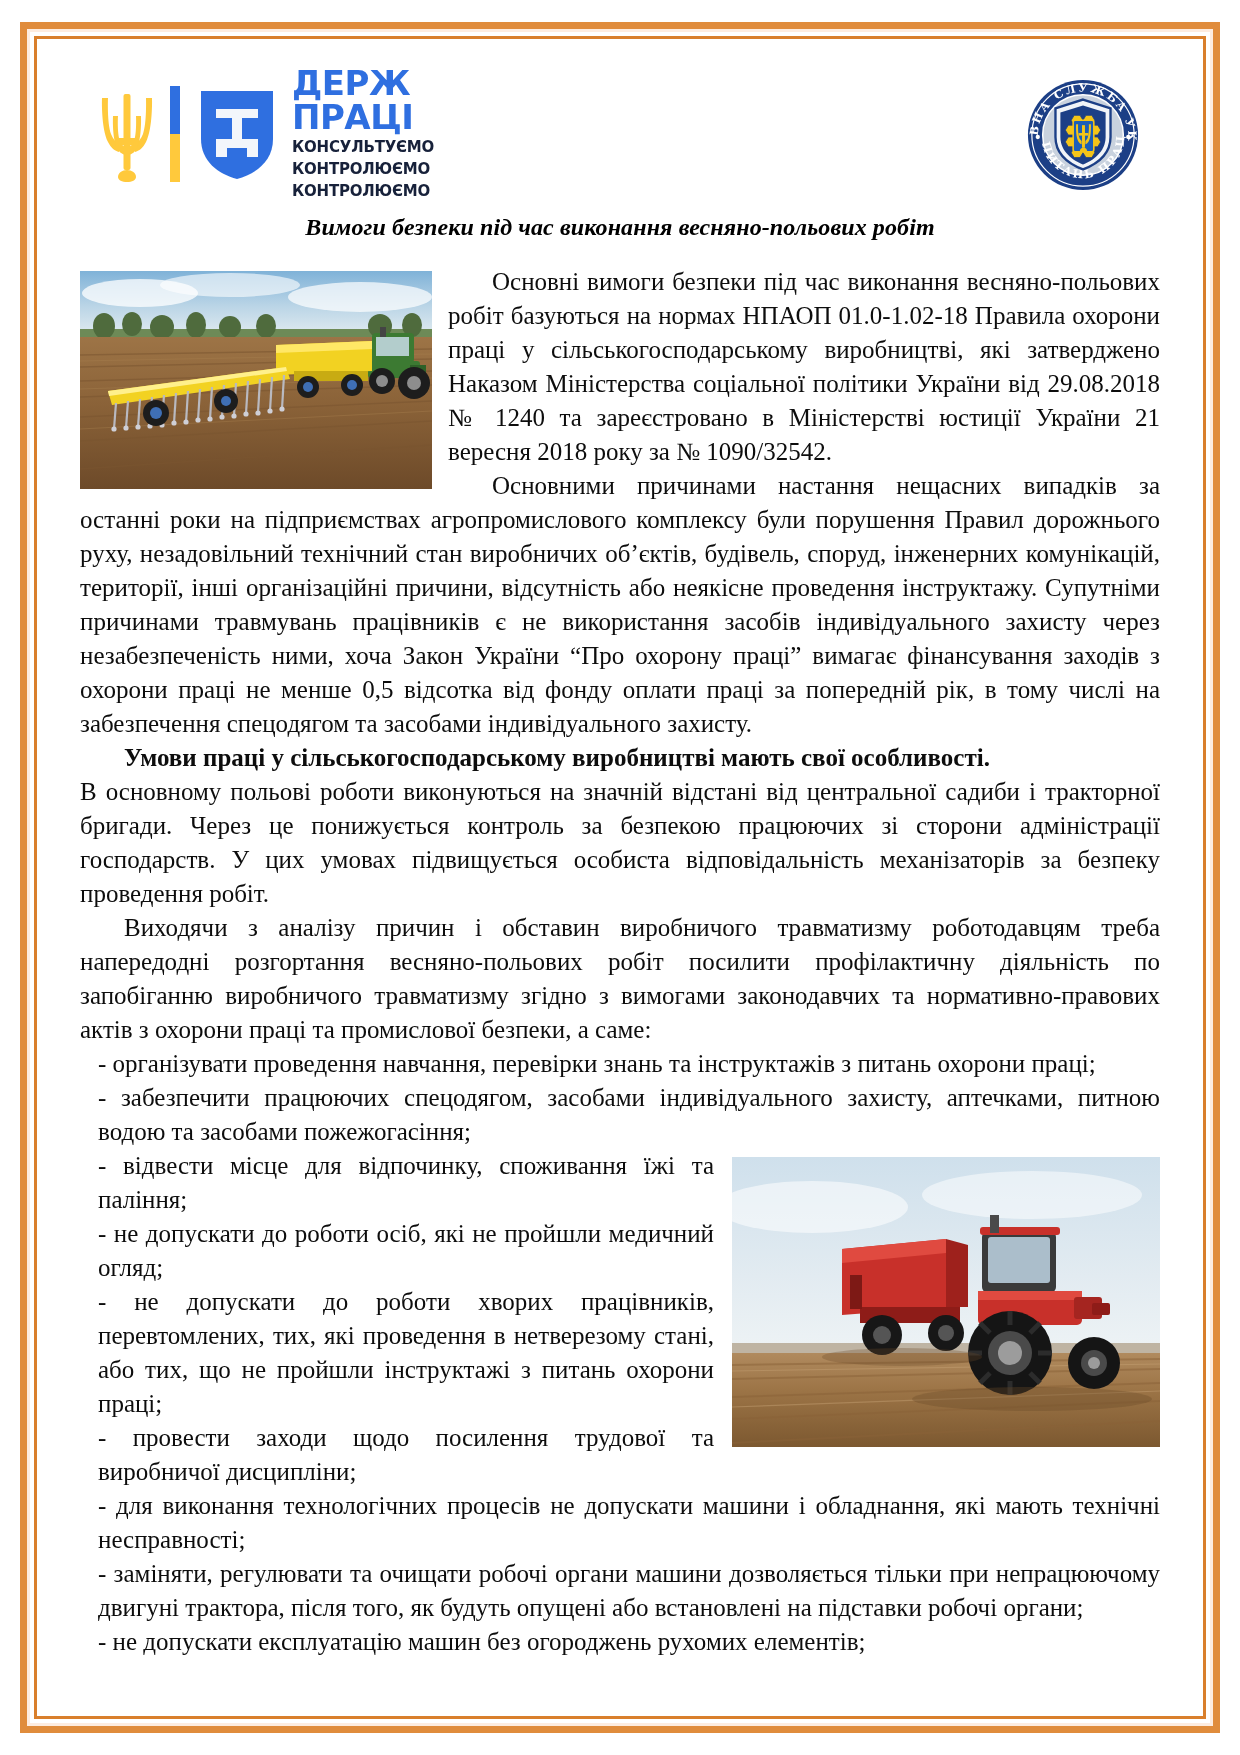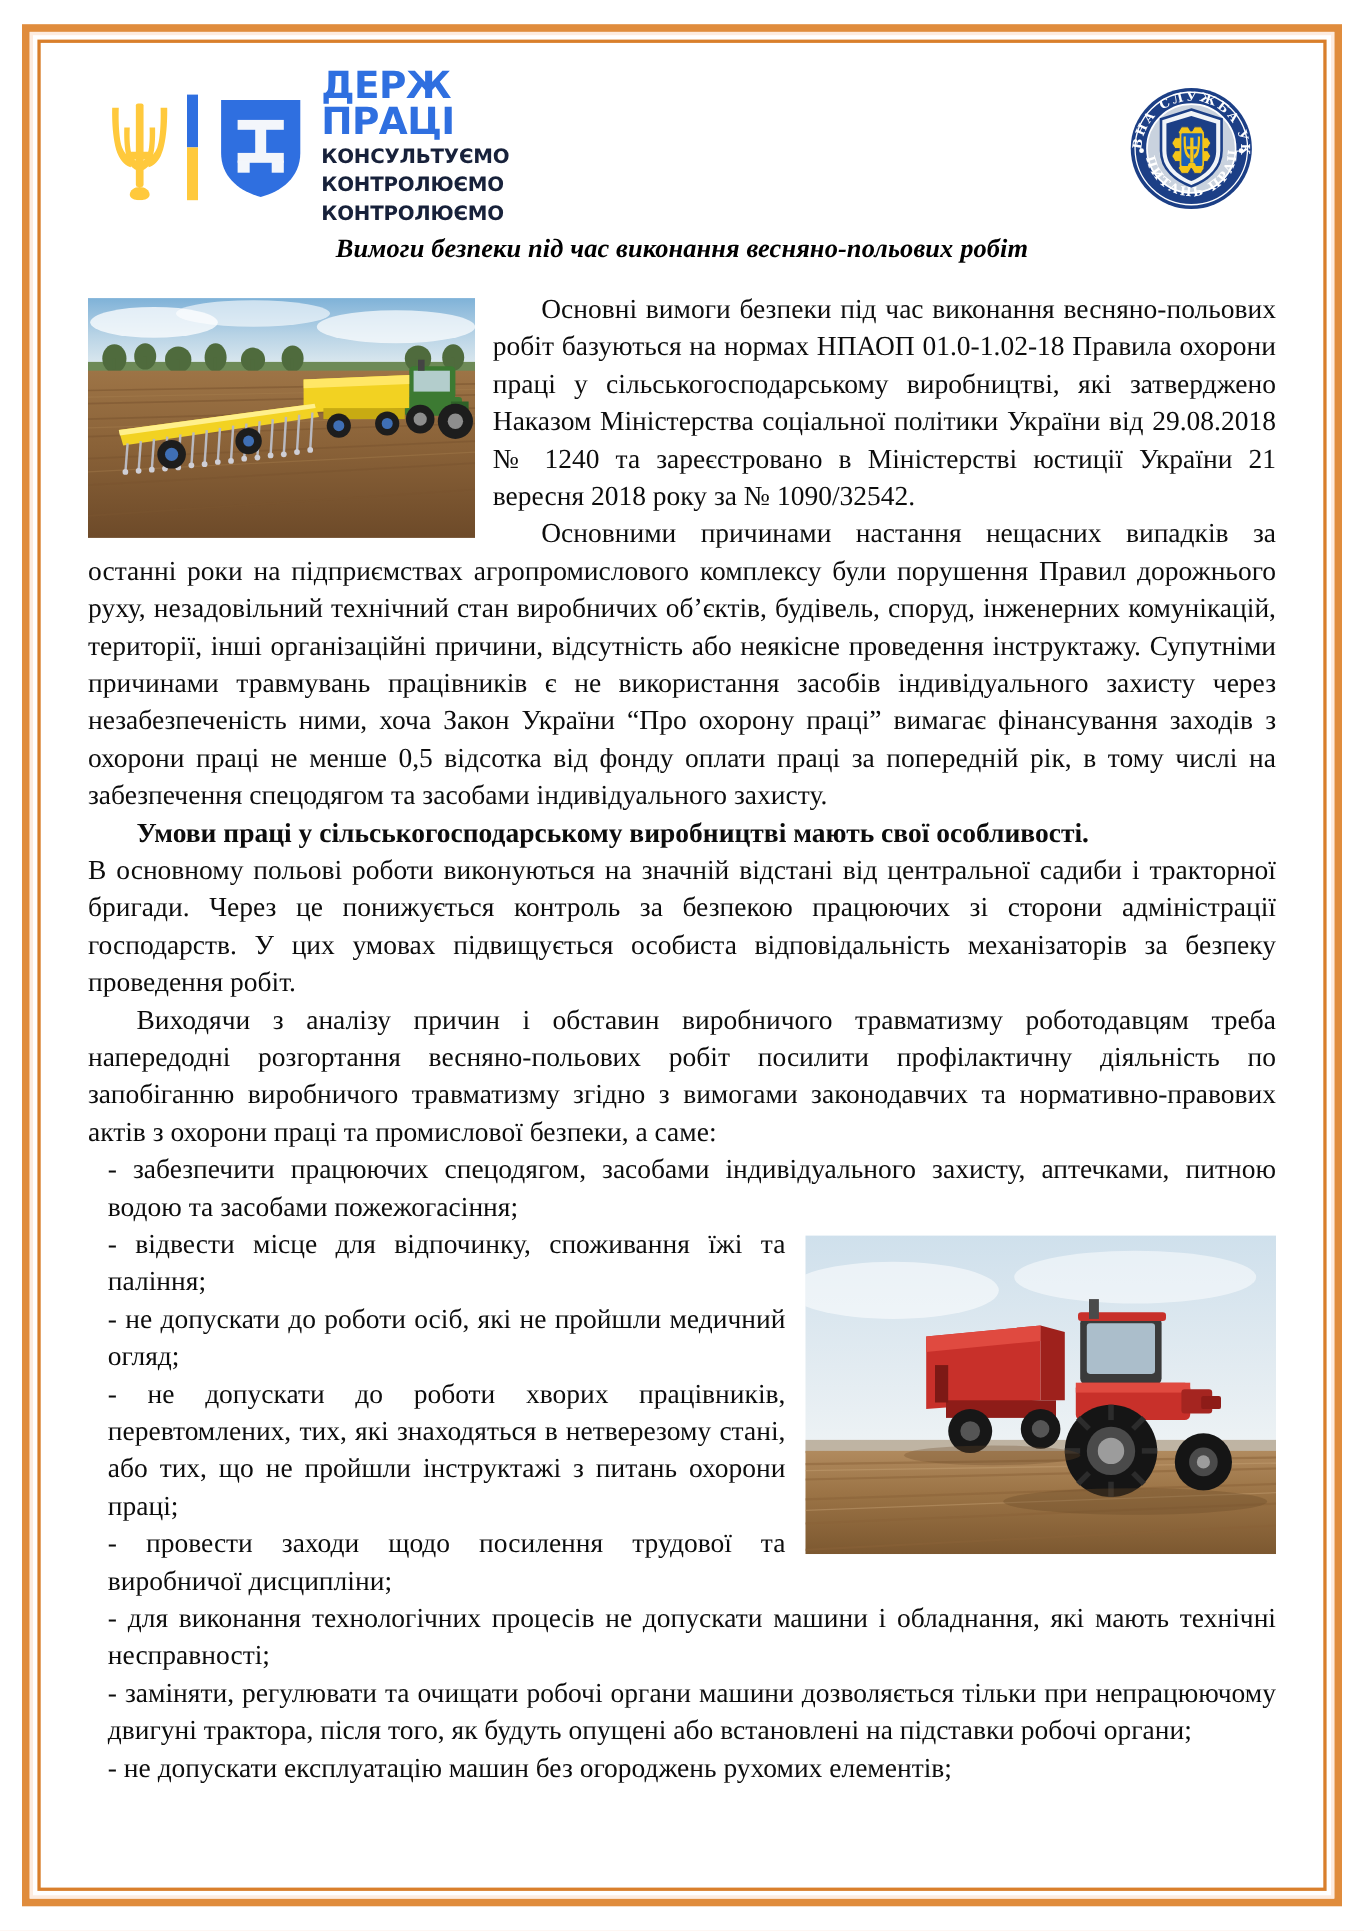--- a/index.html
+++ b/index.html
@@ -103,21 +103,21 @@
     font-family: "DejaVu Sans", sans-serif;
     font-weight: bold;
     font-size: 34px;
     line-height: 0.98;
     color: #2f6fe0;
     letter-spacing: -0.5px;
   }
   .wordmark .small {
     font-family: "DejaVu Sans", sans-serif;
     font-weight: bold;
-    font-size: 18px;
+    font-size: 15px;
     line-height: 1.22;
     color: #17213a;
     letter-spacing: -0.2px;
     margin-top: 4px;
   }
   .emblem {
     position: absolute;
     right: 18px;
     top: 10px;
     width: 118px;
@@ -393,20 +393,21 @@
       <p>Основні вимоги безпеки під час виконання весняно-польових робіт базуються на нормах НПАОП 01.0-1.02-18 Правила охорони праці у сільськогосподарському виробництві, які затверджено Наказом Міністерства соціальної політики України від 29.08.2018  № 1240 та зареєстровано в Міністерстві юстиції України 21 вересня 2018 року за № 1090/32542.</p>
       <p>Основними причинами настання нещасних випадків за останні роки на підприємствах агропромислового комплексу були порушення Правил дорожнього руху, незадовільний технічний стан виробничих об’єктів, будівель, споруд, інженерних комунікацій, території, інші організаційні причини, відсутність або неякісне проведення інструктажу. Супутніми причинами травмувань працівників є не використання засобів індивідуального захисту через незабезпеченість ними, хоча Закон України “Про охорону праці” вимагає фінансування заходів з охорони праці не менше 0,5 відсотка від фонду оплати праці за попередній рік, в тому числі на забезпечення спецодягом та засобами індивідуального захисту.</p>
 
       <p class="noindent">
         <b style="display:block;text-indent:44px;">Умови праці у сільськогосподарському виробництві мають свої особливості.</b>
         <span>В основному польові роботи виконуються на значній відстані від центральної садиби і тракторної бригади. Через це понижується контроль за безпекою працюючих зі сторони адміністрації господарств. У цих умовах підвищується особиста відповідальність механізаторів за безпеку проведення робіт.</span>
       </p>
 
       <p>Виходячи з аналізу причин і обставин виробничого травматизму роботодавцям треба напередодні розгортання весняно-польових робіт посилити профілактичну діяльність по запобіганню виробничого травматизму згідно з вимогами законодавчих та нормативно-правових актів з охорони праці та промислової безпеки, а саме:</p>
 
+      <p class="listitem">- організувати проведення навчання, перевірки знань та інструктажів з питань охорони праці;</p>
       <p class="listitem">- забезпечити працюючих спецодягом, засобами індивідуального захисту, аптечками, питною водою та засобами пожежогасіння;</p>
 
       <div class="photo photo-2">
         <svg viewBox="0 0 428 290" preserveAspectRatio="none">
           <defs>
             <linearGradient id="sky2" x1="0" y1="0" x2="0" y2="1">
               <stop offset="0%" stop-color="#cfe0ec"></stop>
               <stop offset="60%" stop-color="#e2ebf1"></stop>
               <stop offset="100%" stop-color="#eef3f5"></stop>
             </linearGradient>
@@ -471,21 +472,21 @@
             <circle cx="362" cy="206" r="13" fill="#4a4a4a"></circle>
             <circle cx="362" cy="206" r="6" fill="#9c9c9c"></circle>
           </g>
           <ellipse cx="300" cy="242" rx="120" ry="12" fill="#6b4a28" opacity="0.35"></ellipse>
           <ellipse cx="170" cy="200" rx="80" ry="9" fill="#6b4a28" opacity="0.3"></ellipse>
         </svg>
       </div>
 
       <p class="listitem">- відвести місце для відпочинку, споживання їжі та паління;</p>
       <p class="listitem">- не допускати до роботи осіб, які не пройшли медичний огляд;</p>
-      <p class="listitem">- не допускати до роботи хворих працівників, перевтомлених, тих, які знаходяться в нетверезому стані, або тих, що не пройшли інструктажі з питань охорони праці;</p>
+      <p class="listitem">- не допускати до роботи хворих працівників, перевтомлених, тих, які проведення в нетверезому стані, або тих, що не пройшли інструктажі з питань охорони праці;</p>
       <p class="listitem">- провести заходи щодо посилення трудової та виробничої дисципліни;</p>
       <p class="listitem">- для виконання технологічних процесів не допускати машини і обладнання, які мають технічні несправності;</p>
       <p class="listitem">- заміняти, регулювати та очищати робочі органи машини дозволяється тільки при непрацюючому двигуні трактора, після того, як будуть опущені або встановлені на підставки робочі органи;</p>
       <p class="listitem">- не допускати експлуатацію машин без огороджень рухомих елементів;</p>
 
     </div>
   </div>
 </div>
 
 </body></html>

